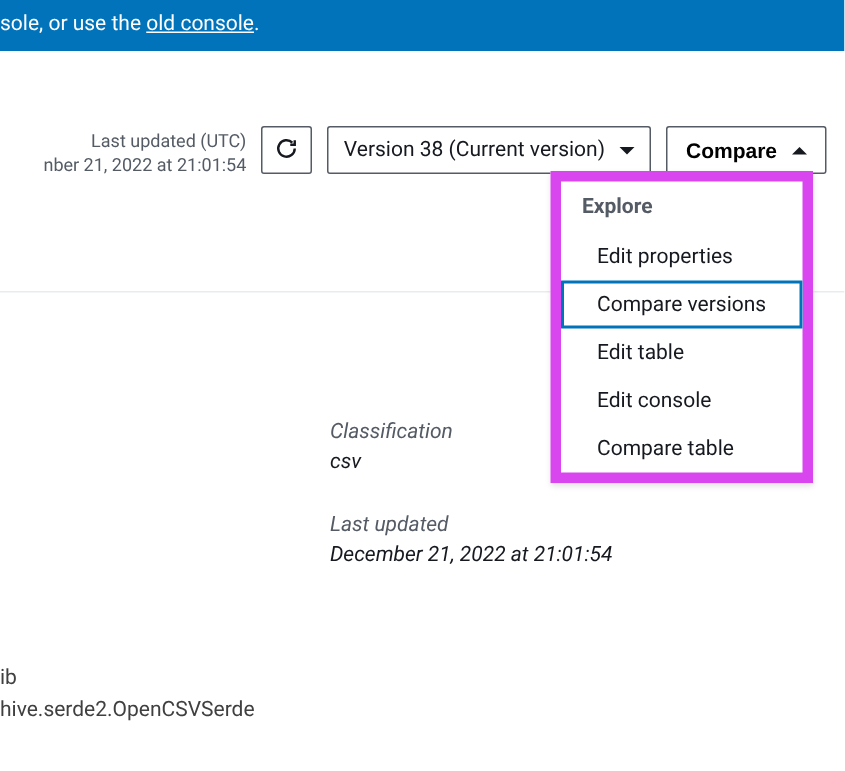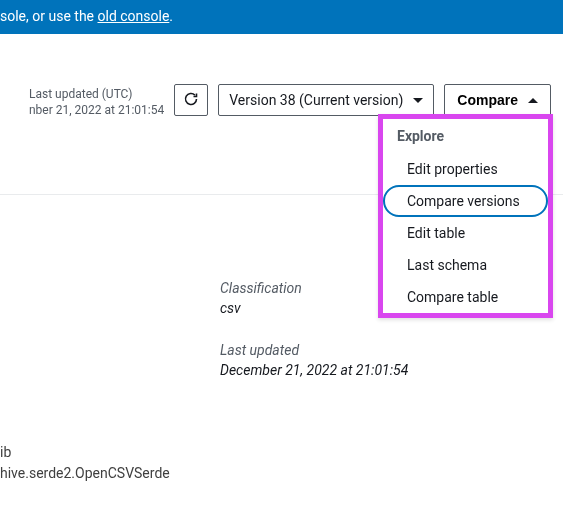--- a/index.html
+++ b/index.html
@@ -22,20 +22,21 @@
   .banner-text { white-space: nowrap; }
   .banner a { color: #fff; text-decoration: underline; }
   .header-row {
     display: flex;
     justify-content: flex-end;
     align-items: flex-start;
     padding: 50px 12px 0 0;
     gap: 10px;
   }
   .last-updated-block {
+    text-align: right;
     font-size: 12px;
     color: #545b64;
     line-height: 1.35;
     padding-top: 2px;
   }
   .refresh-btn {
     width: 34px;
     height: 32px;
     border: 1px solid #545b64;
     background: #fff;
@@ -75,44 +76,43 @@
     display: flex;
     align-items: center;
     gap: 10px;
     cursor: pointer;
     font-weight: 700;
     font-size: 14px;
   }
   .dropdown {
     position: absolute;
     top: 114px;
-    right: 10px;
+    right: 21px;
     width: 175px;
     background: #fff;
-    border: 5px solid #d946ef;
+    border: 7px solid #d946ef;
     box-shadow: 0 2px 4px rgba(0,0,0,0.12);
     z-index: 10;
   }
   .dropdown-header {
     padding: 9px 14px;
     font-weight: 700;
     color: #545b64;
     font-size: 14px;
   }
   .dropdown-item {
     padding: 8px 14px 8px 24px;
     font-size: 14px;
     cursor: pointer;
     color: #16191f;
   }
   .dropdown-item.selected {
     outline: 2px solid #0073bb;
     outline-offset: -2px;
     background: #fff;
-    border-radius: 16px;
   }
   .divider-line {
     height: 1px;
     background: #e9ebed;
     margin: 76px 0 0 0;
     width: 100%;
   }
   .details-area {
     padding: 85px 0 0 0;
     font-style: italic;
@@ -167,21 +167,21 @@
     <span>Compare</span>
     <span class="caret-up"></span>
   </button>
 </div>
 
 <div class="dropdown">
   <div class="dropdown-header">Explore</div>
   <div class="dropdown-item">Edit properties</div>
   <div class="dropdown-item selected">Compare versions</div>
   <div class="dropdown-item">Edit table</div>
-  <div class="dropdown-item">Last schema</div>
+  <div class="dropdown-item">Edit console</div>
   <div class="dropdown-item">Compare table</div>
 </div>
 
 <div class="divider-line"></div>
 
 <div class="details-area">
   <div class="col-right">
     <div class="field-group">
       <div class="field-label">Classification</div>
       <div class="field-value">csv</div>

